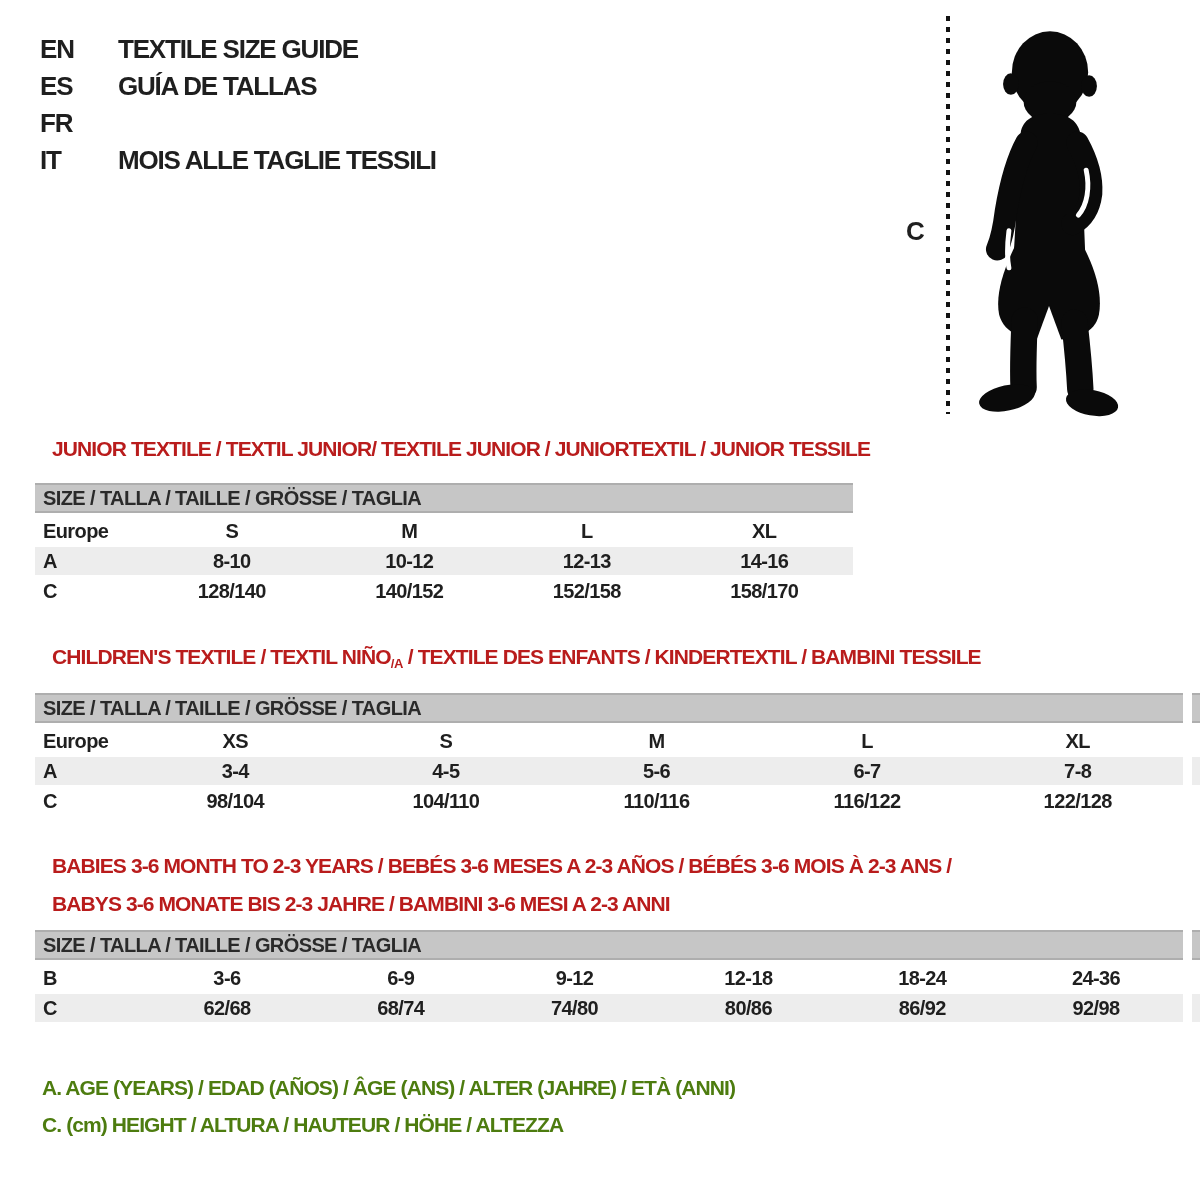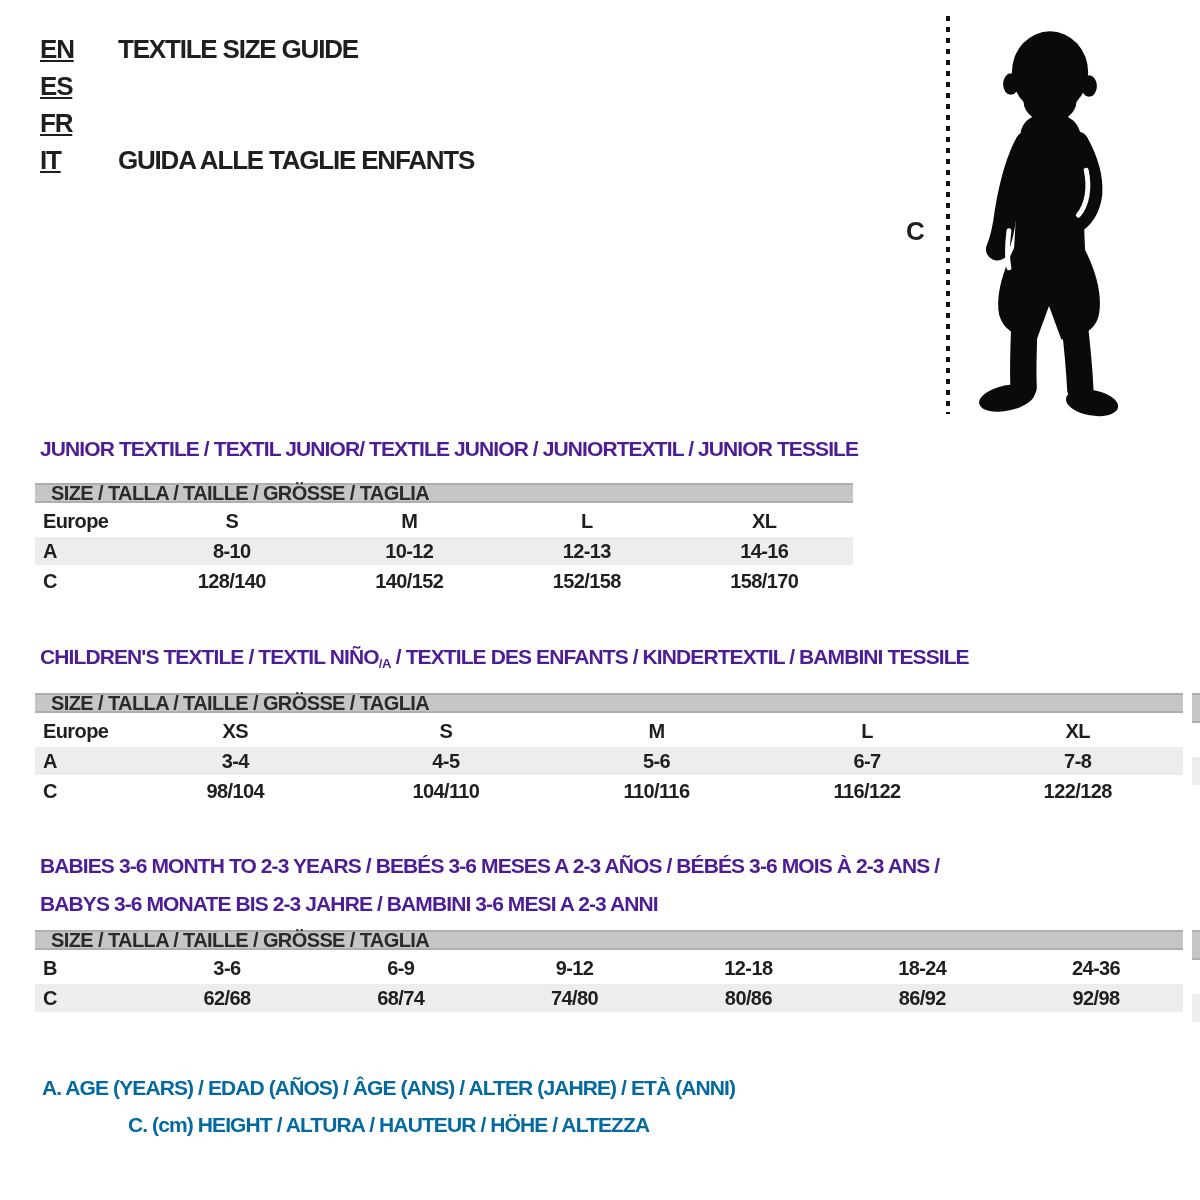--- a/index.html
+++ b/index.html
@@ -4,76 +4,77 @@
 <style>
   html,body{margin:0;padding:0;}
   body{
     width:1200px;height:1200px;position:relative;background:#ffffff;
     font-family:"Liberation Sans","DejaVu Sans",sans-serif;
     font-weight:700;color:#1f1f1f;overflow:hidden;
   }
   
   .lang-block{position:absolute;left:40px;top:31px;}
   .lang-row{display:flex;height:37px;align-items:center;font-size:26px;letter-spacing:-1.2px;white-space:nowrap;}
-  .lang-code{width:78px;flex:0 0 78px;text-decoration:underline;}
+  .lang-code{width:78px;flex:0 0 78px;}
   
   .measure-line{
     position:absolute;left:946px;top:16px;width:4px;height:398px;
     background:repeating-linear-gradient(to bottom,#121212 0px,#121212 5px,transparent 5px,transparent 11px);
   }
   .measure-label{position:absolute;left:906px;top:216px;font-size:26px;letter-spacing:-1px;}
   .silhouette{position:absolute;left:962px;top:18px;}
   
-  .sec-title{position:absolute;left:40px;font-size:21px;letter-spacing:-0.9px;white-space:nowrap;color:#4c1d95;}
+  .sec-title{position:absolute;left:52px;font-size:21px;letter-spacing:-0.9px;white-space:nowrap;color:#b91c1c;}
   #junior-title{top:437px;}
   #children-title{top:645px;}
   #babies-title{top:847px;line-height:38px;}
   .sub-a{font-size:13px;vertical-align:-4px;letter-spacing:-0.4px;}
   
   .size-table{position:absolute;left:35px;}
   #junior-table{top:483px;width:818px;}
   #children-table{top:693px;width:1148px;}
   #babies-table{top:930px;width:1148px;}
   .bar{
-    height:20px;box-sizing:border-box;background:#c6c6c6;
+    height:30px;box-sizing:border-box;background:#c6c6c6;
     border-top:2px solid #aeaeae;border-bottom:2px solid #aeaeae;
-    display:flex;align-items:center;padding-left:16px;
+    display:flex;align-items:center;padding-left:8px;
     font-size:20px;letter-spacing:-0.6px;color:#2a2a2a;margin-bottom:4px;white-space:nowrap;
   }
   .trow{display:flex;height:28px;align-items:center;margin-bottom:2px;font-size:20px;letter-spacing:-0.6px;}
   .trow.alt{background:#ededed;}
   .tlabel{box-sizing:border-box;padding-left:8px;flex:0 0 auto;}
   .sec-junior .tlabel{width:108px;}
   .sec-children .tlabel{width:95px;}
   .sec-babies .tlabel{width:105px;}
   .tcell{flex:1 1 0;text-align:center;}
   
   .edge-frag{position:absolute;left:1192px;width:8px;}
   .edge-frag.barfrag{background:#c6c6c6;border-top:2px solid #aeaeae;border-bottom:2px solid #aeaeae;box-sizing:border-box;height:30px;}
   .edge-frag.altfrag{background:#ededed;height:28px;}
   
-  .legend{position:absolute;left:42px;top:1069px;font-size:21px;letter-spacing:-0.9px;line-height:37px;white-space:nowrap;color:#0369a1;text-align:center;}
+  .legend{position:absolute;left:42px;top:1069px;font-size:21px;letter-spacing:-0.9px;line-height:37px;white-space:nowrap;color:#4d7c0f;}
 </style>
 </head>
 <body>
 
 <div class="lang-block">
   <div class="lang-row">
     <span class="lang-code">EN</span>
     <span>TEXTILE SIZE GUIDE</span>
   </div>
   <div class="lang-row">
     <span class="lang-code">ES</span>
+    <span>GUÍA DE TALLAS</span>
   </div>
   <div class="lang-row">
     <span class="lang-code">FR</span>
   </div>
   <div class="lang-row">
     <span class="lang-code">IT</span>
-    <span>GUIDA ALLE TAGLIE ENFANTS</span>
+    <span>MOIS ALLE TAGLIE TESSILI</span>
   </div>
 </div>
 
 <div class="measure-line"></div>
 <div class="measure-label">C</div>
 
 <svg class="silhouette" width="176" height="402" viewBox="0 0 180 400" aria-hidden="true">
   <g fill="#0a0a0a" stroke="none">
 
     <ellipse cx="90" cy="50" rx="39" ry="42"></ellipse>

